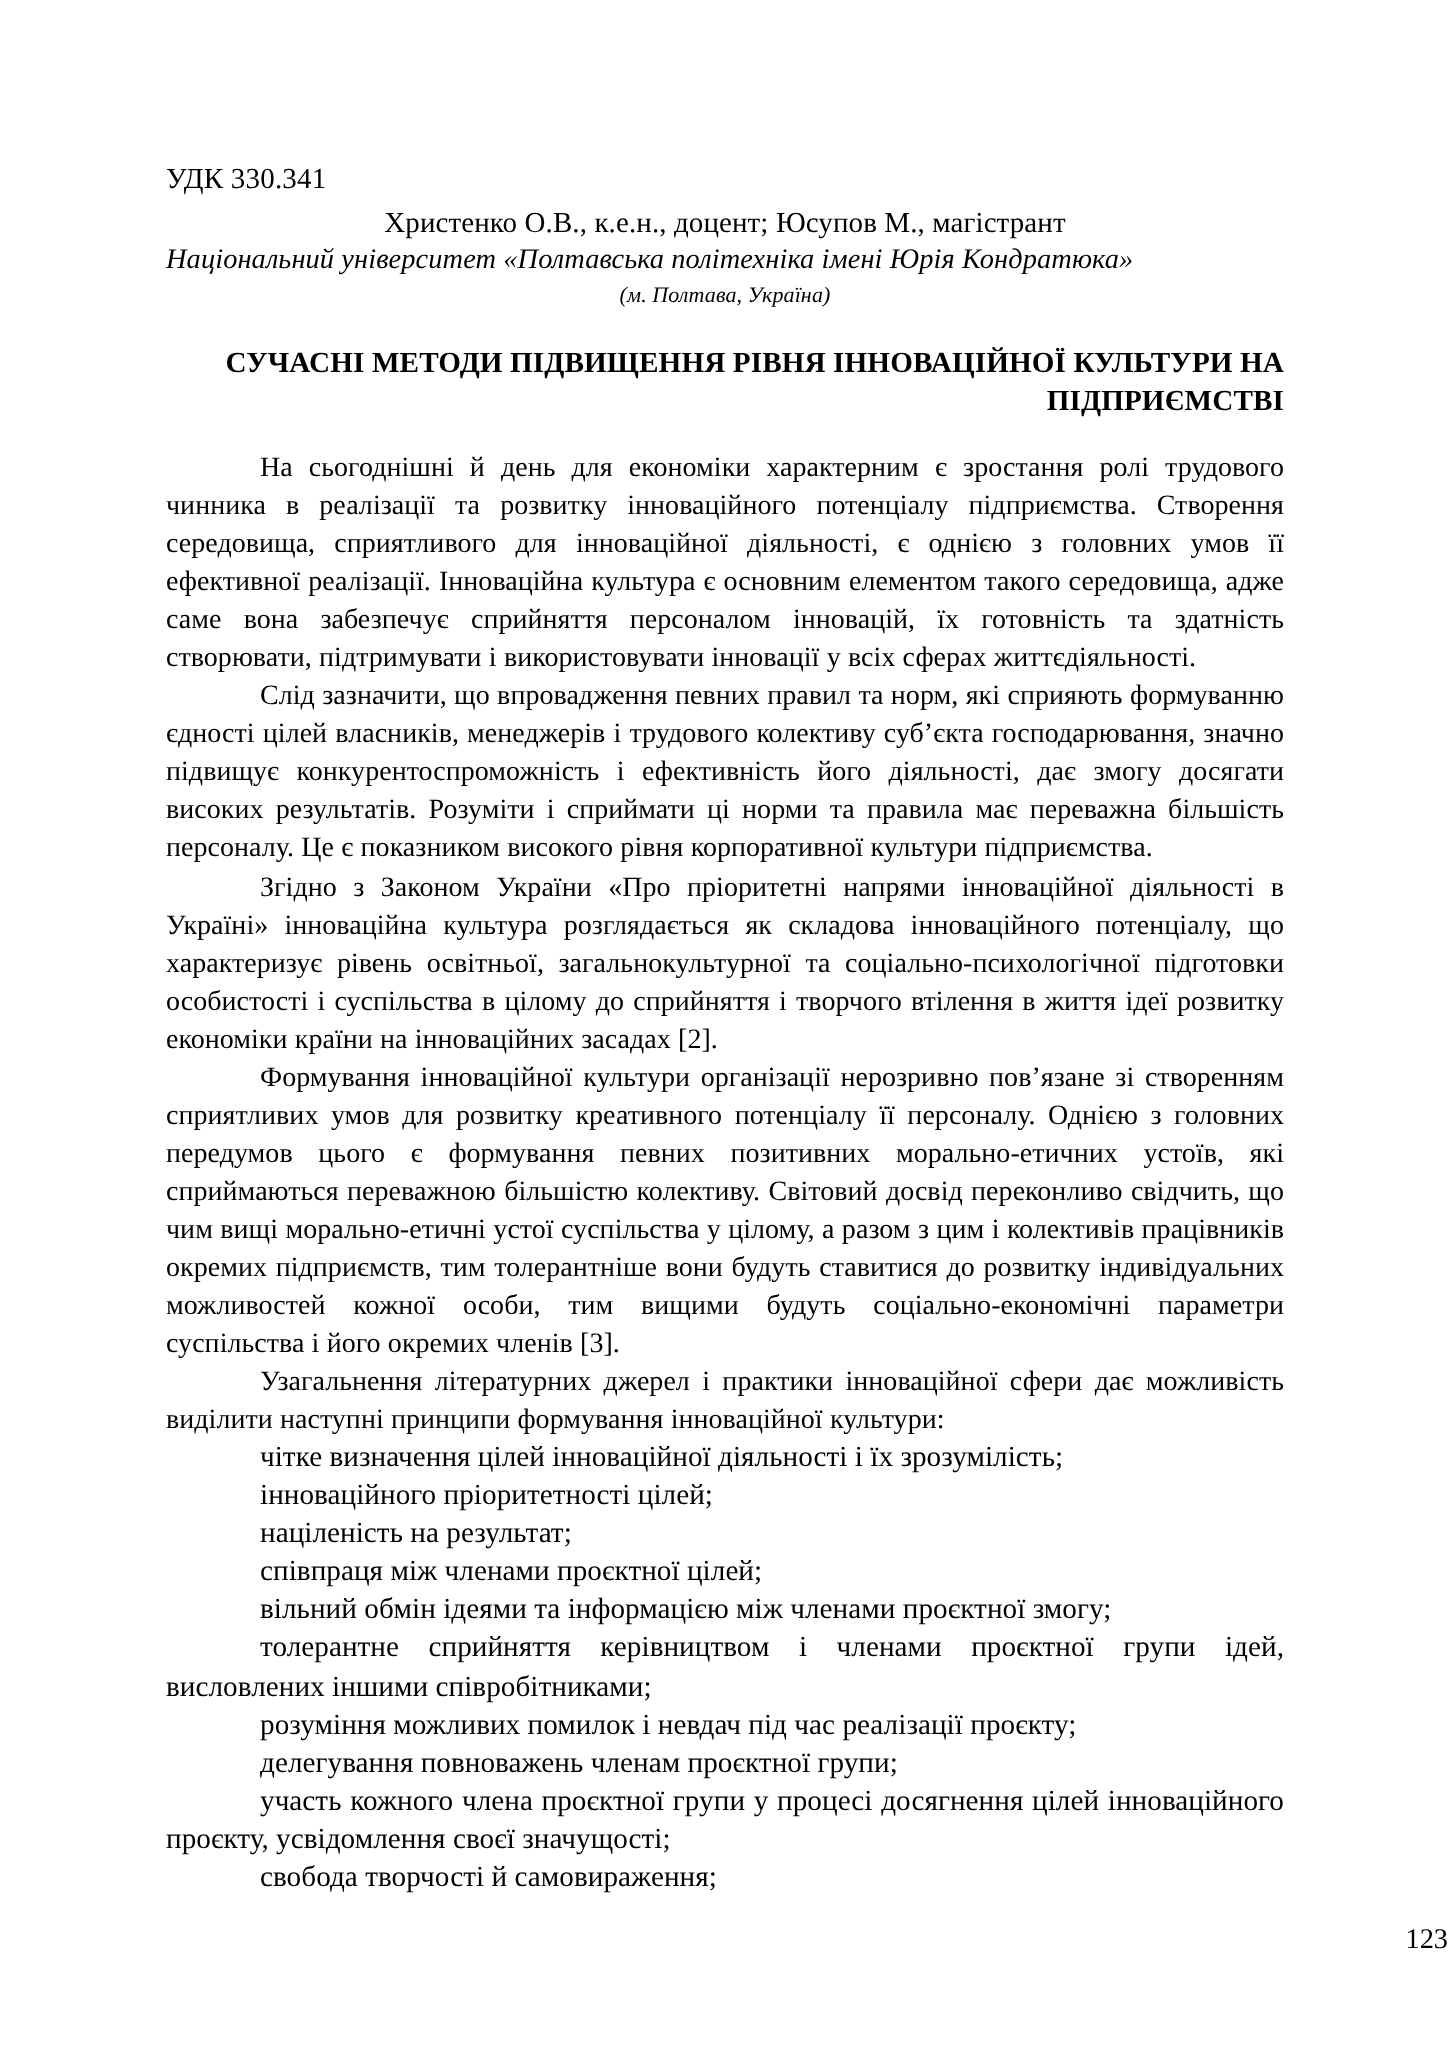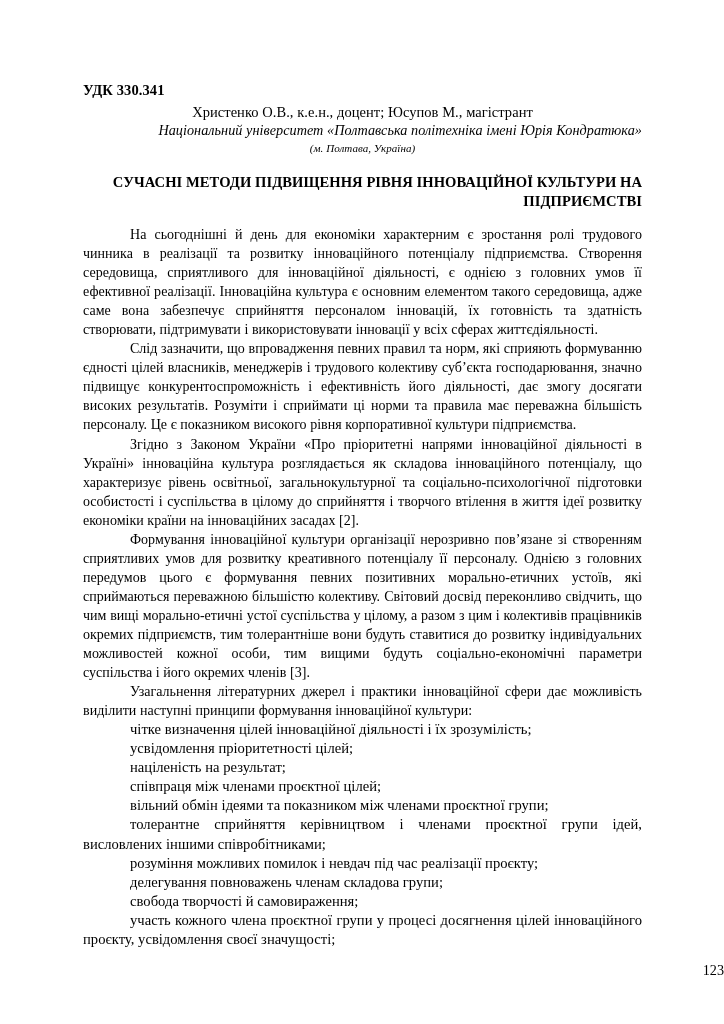--- a/index.html
+++ b/index.html
@@ -24,33 +24,32 @@
     background: #ffffff;
     box-sizing: border-box;
     padding: 82px 82px 0 83px;
   }
   .udk {
     font-size: 14.5px;
     line-height: 17px;
     text-align: left;
     margin: 0 0 4px 0;
     letter-spacing: 0.1px;
-    font-weight: bold;
   }
   .authors {
     font-size: 14.5px;
     line-height: 18px;
     text-align: center;
     margin: 0;
     letter-spacing: 0.05px;
   }
   .affil {
     font-size: 14.2px;
     line-height: 18px;
-    text-align: right;
+    text-align: left;
     font-style: italic;
     margin: 0;
     letter-spacing: 0.05px;
   }
   .city {
     font-size: 11px;
     line-height: 18px;
     text-align: center;
     font-style: italic;
     margin: 0;
@@ -109,25 +108,25 @@
 
   <h1 class="title">СУЧАСНІ МЕТОДИ ПІДВИЩЕННЯ РІВНЯ ІННОВАЦІЙНОЇ КУЛЬТУРИ НА ПІДПРИЄМСТВІ</h1>
 
   <p class="body-text">На сьогоднішні й день для економіки характерним є зростання ролі трудового чинника в реалізації та розвитку інноваційного потенціалу підприємства. Створення середовища, сприятливого для інноваційної діяльності, є однією з головних умов її ефективної реалізації. Інноваційна культура є основним елементом такого середовища, адже саме вона забезпечує сприйняття персоналом інновацій, їх готовність та здатність створювати, підтримувати і використовувати інновації у всіх сферах життєдіяльності.</p>
   <p class="body-text">Слід зазначити, що впровадження певних правил та норм, які сприяють формуванню єдності цілей власників, менеджерів і трудового колективу суб’єкта господарювання, значно підвищує конкурентоспроможність і ефективність його діяльності, дає змогу досягати високих результатів. Розуміти і сприймати ці норми та правила має переважна більшість персоналу. Це є показником високого рівня корпоративної культури підприємства.</p>
   <p class="body-text">Згідно з Законом України «Про пріоритетні напрями інноваційної діяльності в Україні» інноваційна культура розглядається як складова інноваційного потенціалу, що характеризує рівень освітньої, загальнокультурної та соціально-психологічної підготовки особистості і суспільства в цілому до сприйняття і творчого втілення в життя ідеї розвитку економіки країни на інноваційних засадах [2].</p>
   <p class="body-text">Формування інноваційної культури організації нерозривно пов’язане зі створенням сприятливих умов для розвитку креативного потенціалу її персоналу. Однією з головних передумов цього є формування певних позитивних морально-етичних устоїв, які сприймаються переважною більшістю колективу. Світовий досвід переконливо свідчить, що чим вищі морально-етичні устої суспільства у цілому, а разом з цим і колективів працівників окремих підприємств, тим толерантніше вони будуть ставитися до розвитку індивідуальних можливостей кожної особи, тим вищими будуть соціально-економічні параметри суспільства і його окремих членів [3].</p>
   <p class="body-text">Узагальнення літературних джерел і практики інноваційної сфери дає можливість виділити наступні принципи формування інноваційної культури:</p>
 
   <p class="list-item">чітке визначення цілей інноваційної діяльності і їх зрозумілість;</p>
-  <p class="list-item">усвідомлення пріоритетності цілей;</p>
+  <p class="list-item">інноваційного пріоритетності цілей;</p>
   <p class="list-item">націленість на результат;</p>
   <p class="list-item">співпраця між членами проєктної цілей;</p>
-  <p class="list-item">вільний обмін ідеями та показником між членами проєктної групи;</p>
+  <p class="list-item">вільний обмін ідеями та інформацією між членами проєктної змогу;</p>
   <p class="list-item">толерантне сприйняття керівництвом і членами проєктної групи ідей, висловлених іншими співробітниками;</p>
   <p class="list-item">розуміння можливих помилок і невдач під час реалізації проєкту;</p>
-  <p class="list-item">делегування повноважень членам складова групи;</p>
+  <p class="list-item">делегування повноважень членам проєктної групи;</p>
+  <p class="list-item">участь кожного члена проєктної групи у процесі досягнення цілей інноваційного проєкту, усвідомлення своєї значущості;</p>
   <p class="list-item">свобода творчості й самовираження;</p>
-  <p class="list-item">участь кожного члена проєктної групи у процесі досягнення цілей інноваційного проєкту, усвідомлення своєї значущості;</p>
 
   <div class="folio">123</div>
 
 </div>
 
 </body></html>

